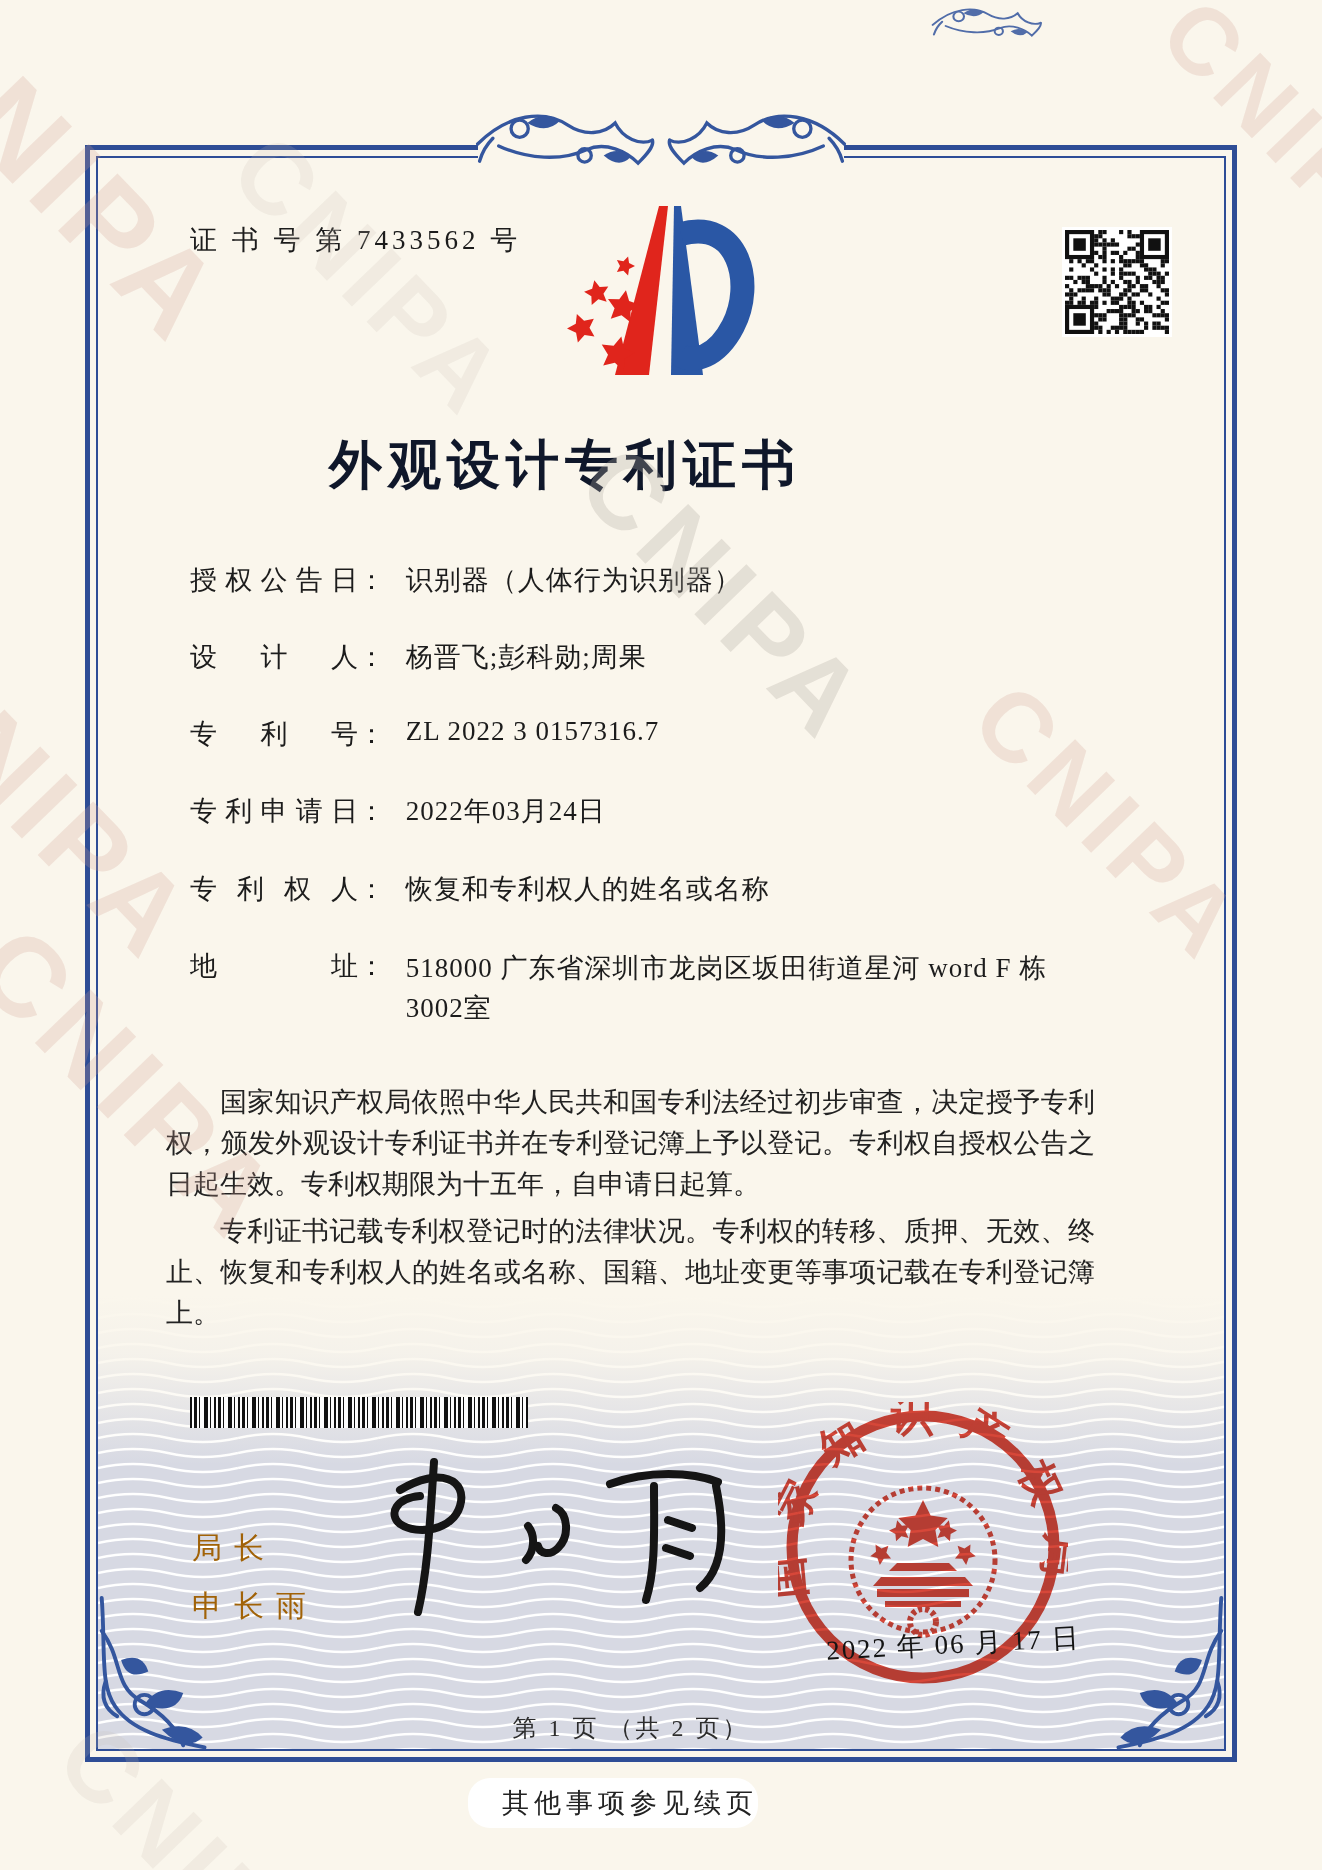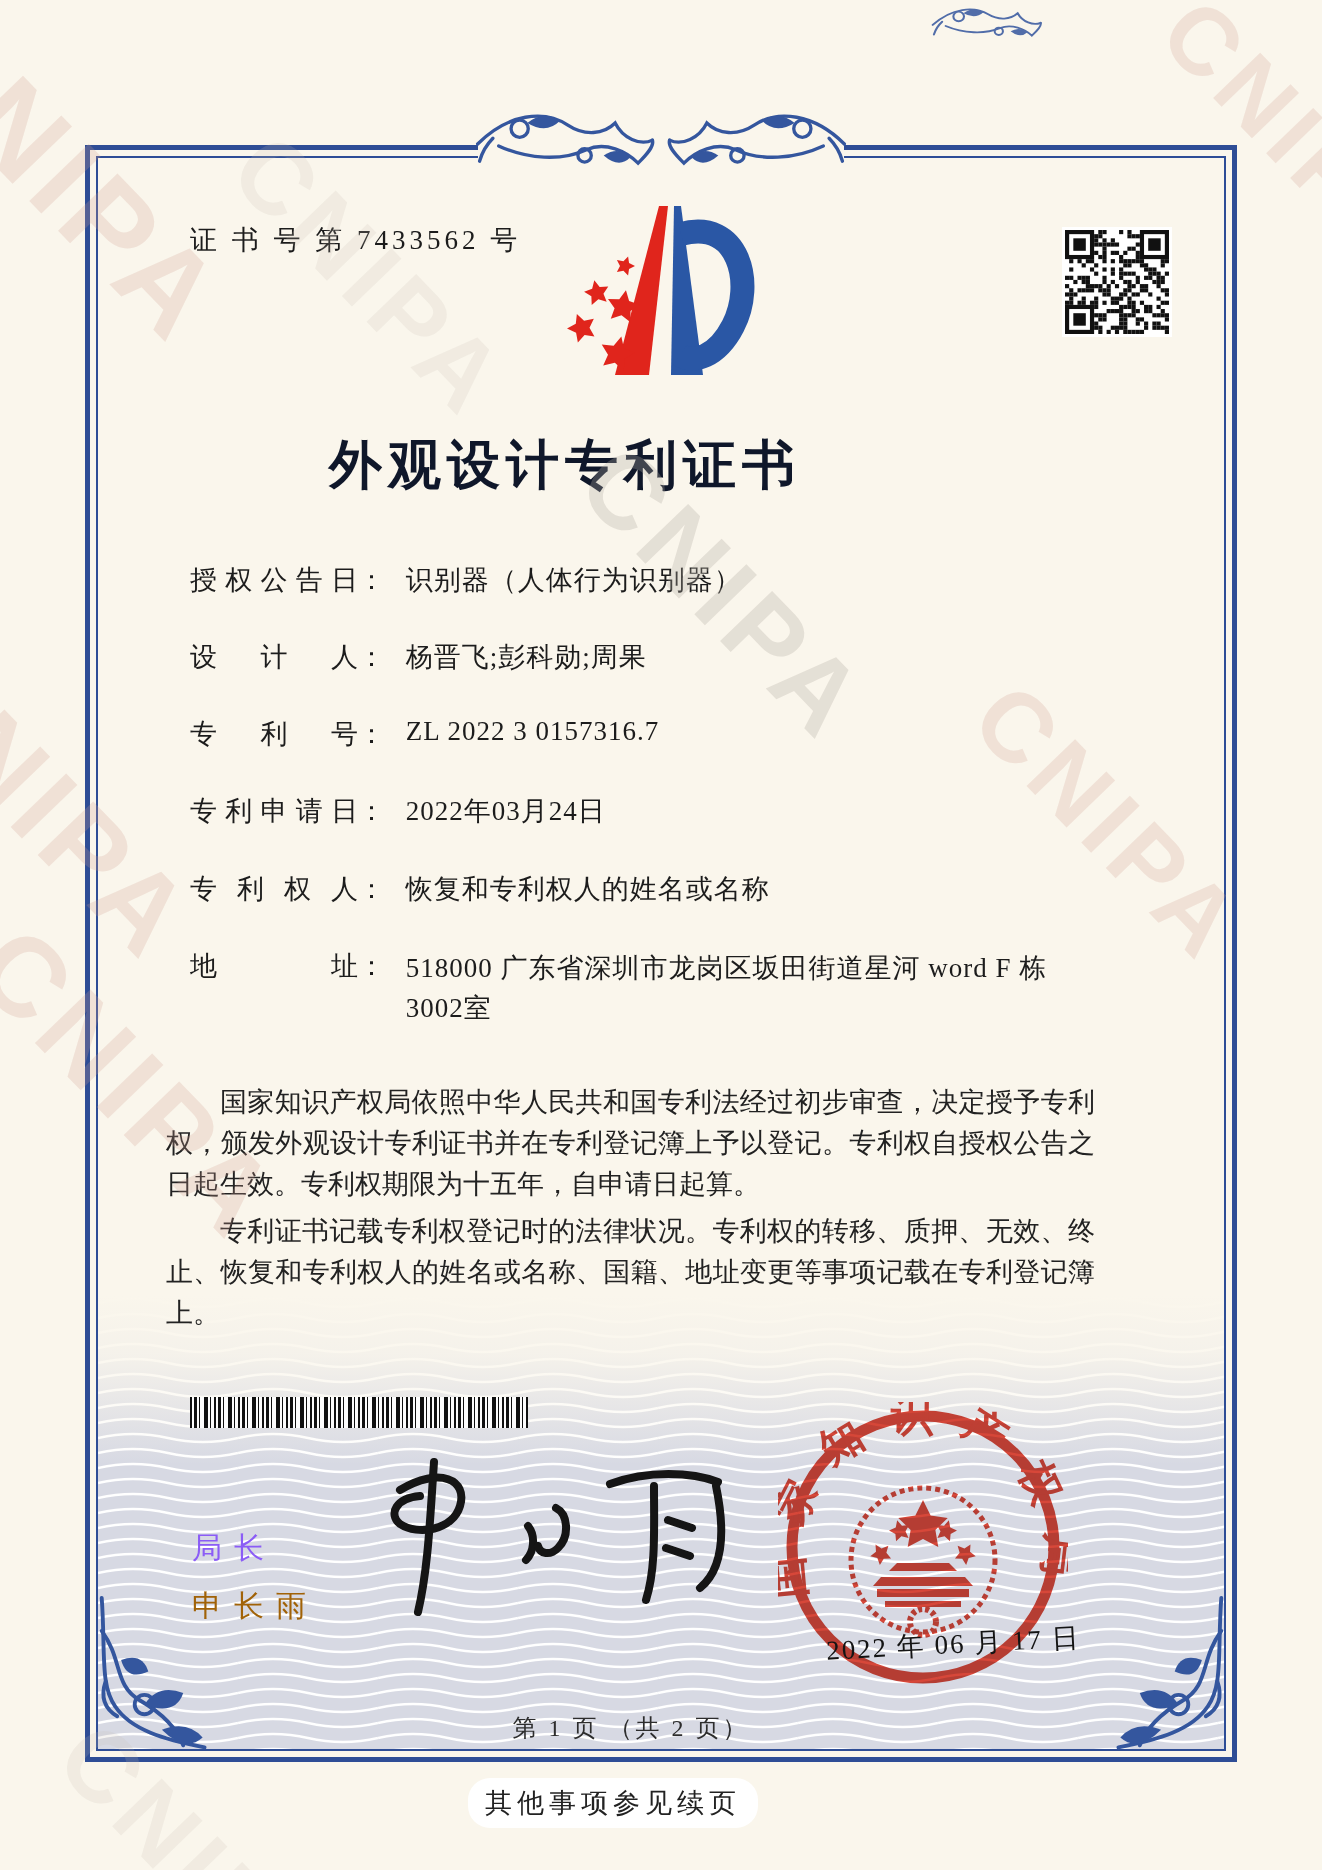--- a/index.html
+++ b/index.html
@@ -30,32 +30,32 @@
   .grant2 .flabel{width:140px;}
   
   .body-text{position:absolute;left:150px;top:1082px;width:945px;font-size:27px;line-height:41px;
         text-align:justify;color:#222;}
   .body-text p{margin:0 0 6px 16px;text-indent:2em;}
   
   .barcode{position:absolute;left:190px;top:1397px;width:338px;height:31px;
      background:repeating-linear-gradient(90deg,#111 0 2px,#fdfdfd 2px 4px,#111 4px 7px,#fdfdfd 7px 9px,
        #111 9px 10px,#fdfdfd 10px 14px,#111 14px 18px,#fdfdfd 18px 20px,#111 20px 21px,#fdfdfd 21px 24px);}
   .director-label{position:absolute;left:192px;top:1528px;font-size:30px;letter-spacing:12px;
-     font-family:"Liberation Sans","DejaVu Sans",sans-serif;font-weight:500;color:#8b5cf6;text-align:center;}
+     font-family:"Liberation Sans","DejaVu Sans",sans-serif;font-weight:500;color:#a16207;text-align:center;}
   .director-name{position:absolute;left:192px;top:1586px;font-size:30px;letter-spacing:12px;
      font-family:"Liberation Sans","DejaVu Sans",sans-serif;font-weight:500;color:#a16207;}
   .signature{position:absolute;left:348px;top:1448px;width:400px;height:185px;z-index:5;}
   .seal{position:absolute;left:778px;top:1402px;width:290px;height:290px;z-index:4;
         mix-blend-mode:multiply;opacity:.93;}
   .seal-date{position:absolute;left:826px;top:1626px;width:260px;font-size:27px;letter-spacing:2px;
         color:#141414;transform:rotate(-3deg);z-index:6;white-space:nowrap;}
   .page-indicator{position:absolute;left:66px;top:1712px;width:1130px;text-align:center;
         font-size:24px;letter-spacing:3px;color:#2d2d2d;}
   .continuation{position:absolute;left:468px;top:1778px;width:290px;height:50px;background:#ffffff;
-        text-align:center;line-height:50px;font-size:27px;letter-spacing:5px;color:#222;border-radius:22px;}
+        text-align:right;line-height:50px;font-size:27px;letter-spacing:5px;color:#222;border-radius:22px;}
   
   .wm{position:absolute;font-family:"Liberation Sans","DejaVu Sans",sans-serif;font-weight:bold;
       transform:rotate(46deg);transform-origin:left top;letter-spacing:8px;pointer-events:none;z-index:1;}
   .wm.pink{color:rgba(207,160,145,.24);}
   .wm.gray{color:rgba(178,172,162,.30);}
   .wm.faint{color:rgba(200,190,175,.18);}
   
   .orn-top{position:absolute;left:470px;top:96px;width:382px;height:96px;z-index:2;}
   .orn-top-mask{position:absolute;left:478px;top:140px;width:366px;height:22px;background:#faf6ec;z-index:1;}
   .orn-small{position:absolute;left:928px;top:-4px;width:118px;height:52px;opacity:.85;}

